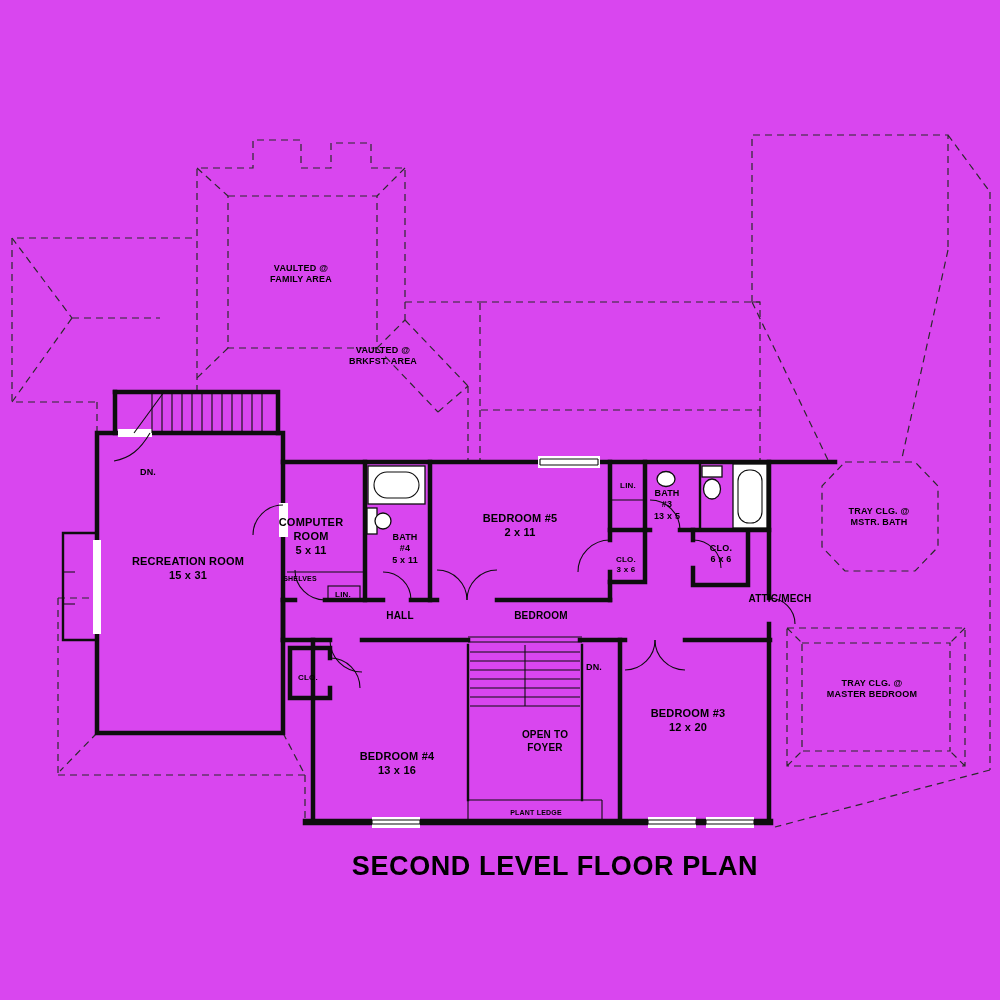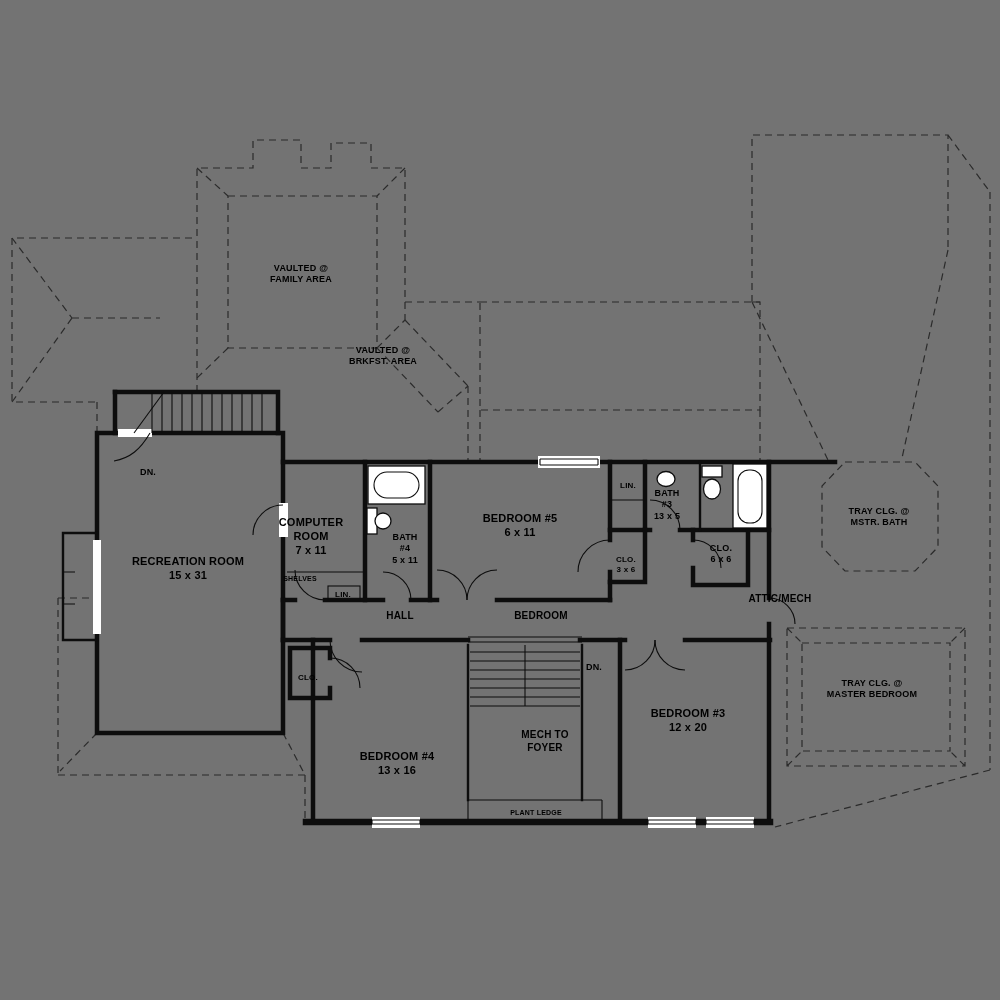--- a/index.html
+++ b/index.html
@@ -1,17 +1,17 @@
 <!DOCTYPE html>
 <html><head>
 <meta charset="utf-8">
 <style>
   html,body{margin:0;padding:0;background:#ffffff}
   body{width:1000px;height:1000px;overflow:hidden}
-  .plan{position:relative;width:1000px;height:1000px;font-family:"Liberation Sans",sans-serif;background:#737373}
+  .plan{position:relative;width:1000px;height:1000px;font-family:"Liberation Sans",sans-serif;background:#d946ef}
   .plan svg{position:absolute;left:0;top:0}
   .lbl{position:absolute;transform:translate(-50%,-50%);font-weight:bold;font-size:11px;line-height:1.25;
        text-align:center;white-space:pre-line;color:#000;letter-spacing:.2px}
   .md{font-size:10px}
   .sm{font-size:9px}
   .xs{font-size:8px}
   .xxs{font-size:7px}
   .title{position:absolute;transform:translate(-50%,-50%);font-weight:800;font-size:27px;letter-spacing:.6px;
          white-space:nowrap;color:#000}
   
@@ -133,27 +133,27 @@
   </svg>
 
   <div class="lbl sm" style="left:301px;top:274px">VAULTED @
 FAMILY AREA</div>
   <div class="lbl sm" style="left:383px;top:356px">VAULTED @
 BRKFST. AREA</div>
   <div class="lbl" style="left:188px;top:569px">RECREATION ROOM
 15 x 31</div>
   <div class="lbl" style="left:311px;top:537px">COMPUTER
 ROOM
-7 x 11</div>
+5 x 11</div>
   <div class="lbl xxs" style="left:300px;top:579px">SHELVES</div>
   <div class="lbl sm" style="left:405px;top:549px">BATH
 #4
 5 x 11</div>
   <div class="lbl" style="left:520px;top:526px">BEDROOM #5
-6 x 11</div>
+2 x 11</div>
   <div class="lbl xs" style="left:628px;top:486px">LIN.</div>
   <div class="lbl sm" style="left:667px;top:505px">BATH
 #3
 13 x 5</div>
   <div class="lbl xs" style="left:626px;top:565px">CLO.
 3 x 6</div>
   <div class="lbl sm" style="left:721px;top:554px">CLO.
 6 x 6</div>
   <div class="lbl sm" style="left:879px;top:517px">TRAY CLG. @
 MSTR. BATH</div>
@@ -161,19 +161,20 @@
   <div class="lbl sm" style="left:872px;top:689px">TRAY CLG. @
 MASTER BEDROOM</div>
   <div class="lbl md" style="left:400px;top:616px">HALL</div>
   <div class="lbl md" style="left:541px;top:616px">BEDROOM</div>
   <div class="lbl sm" style="left:148px;top:473px">DN.</div>
   <div class="lbl xs" style="left:343px;top:595px">LIN.</div>
   <div class="lbl xs" style="left:308px;top:678px">CLO.</div>
   <div class="lbl" style="left:397px;top:764px">BEDROOM #4
 13 x 16</div>
   <div class="lbl sm" style="left:594px;top:668px">DN.</div>
-  <div class="lbl md" style="left:545px;top:741px">MECH TO
+  <div class="lbl md" style="left:545px;top:741px">OPEN TO
 FOYER</div>
   <div class="lbl" style="left:688px;top:721px">BEDROOM #3
 12 x 20</div>
   <div class="lbl xxs" style="left:536px;top:813px">PLANT LEDGE</div>
 
+  <div class="title" style="left:555px;top:866px">SECOND LEVEL FLOOR PLAN</div>
 </div>
 
 </body></html>

